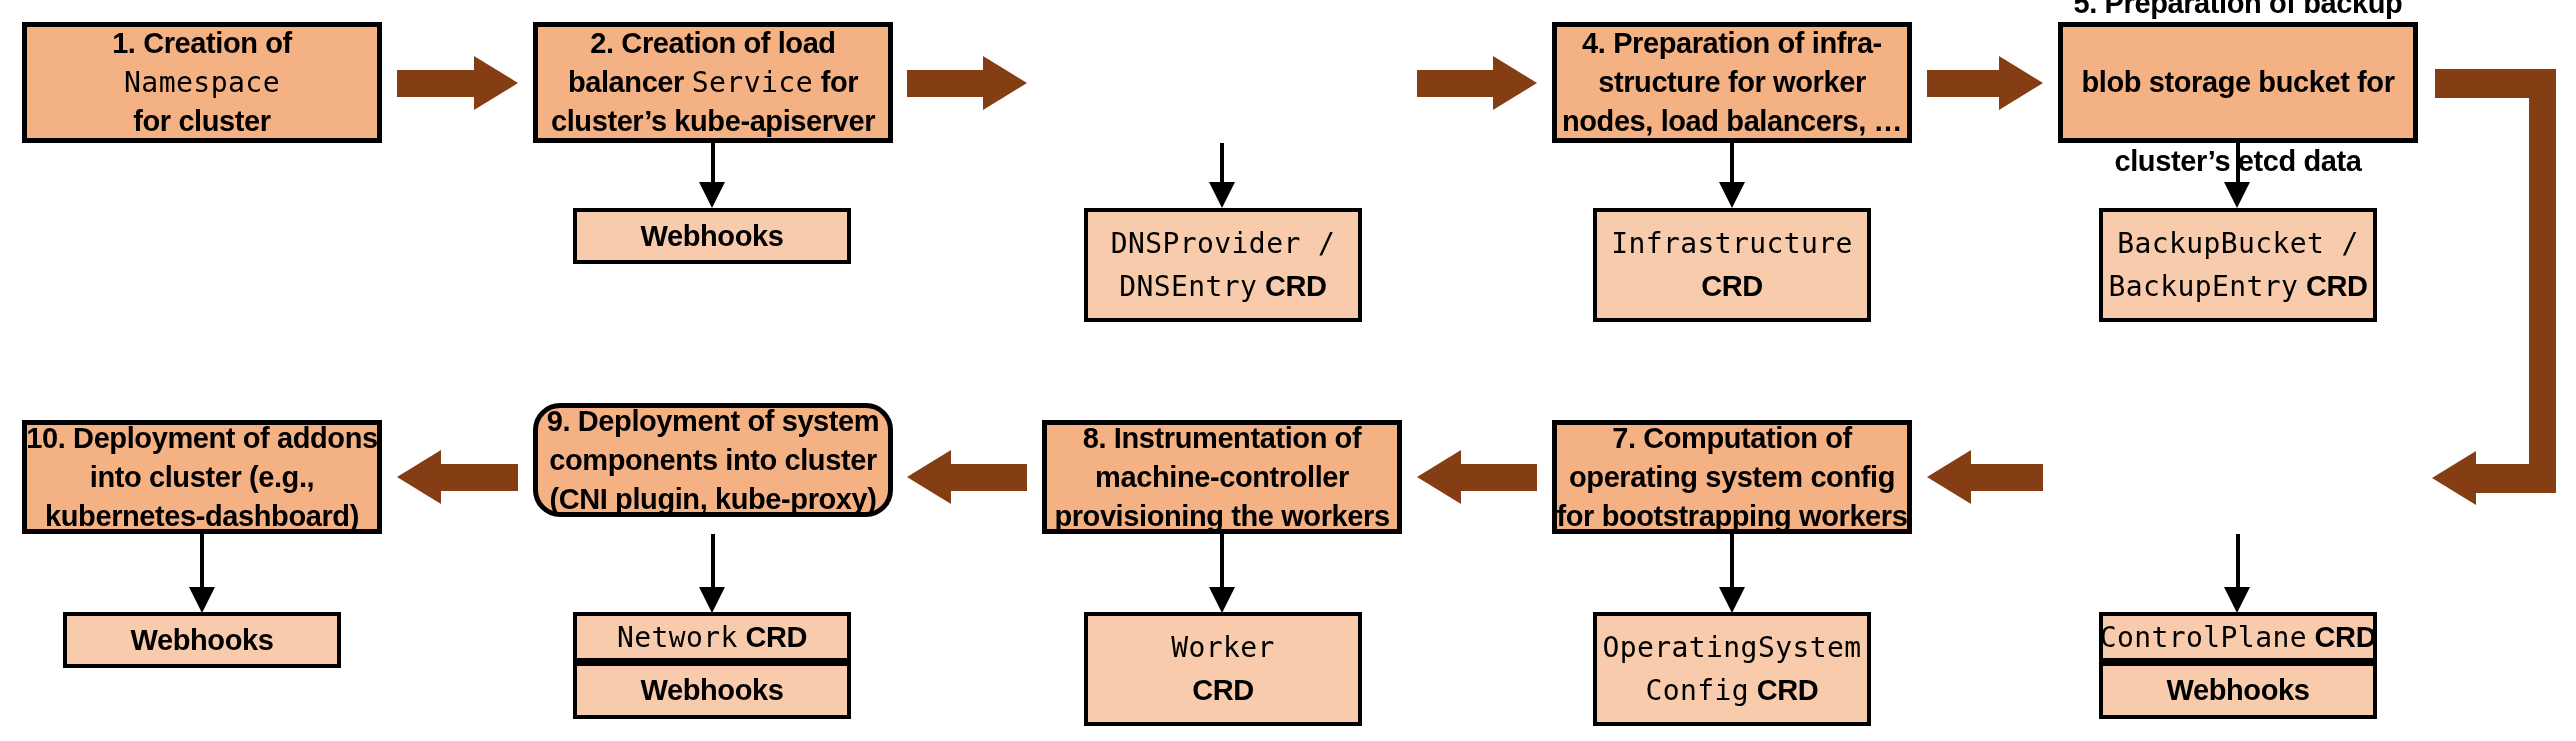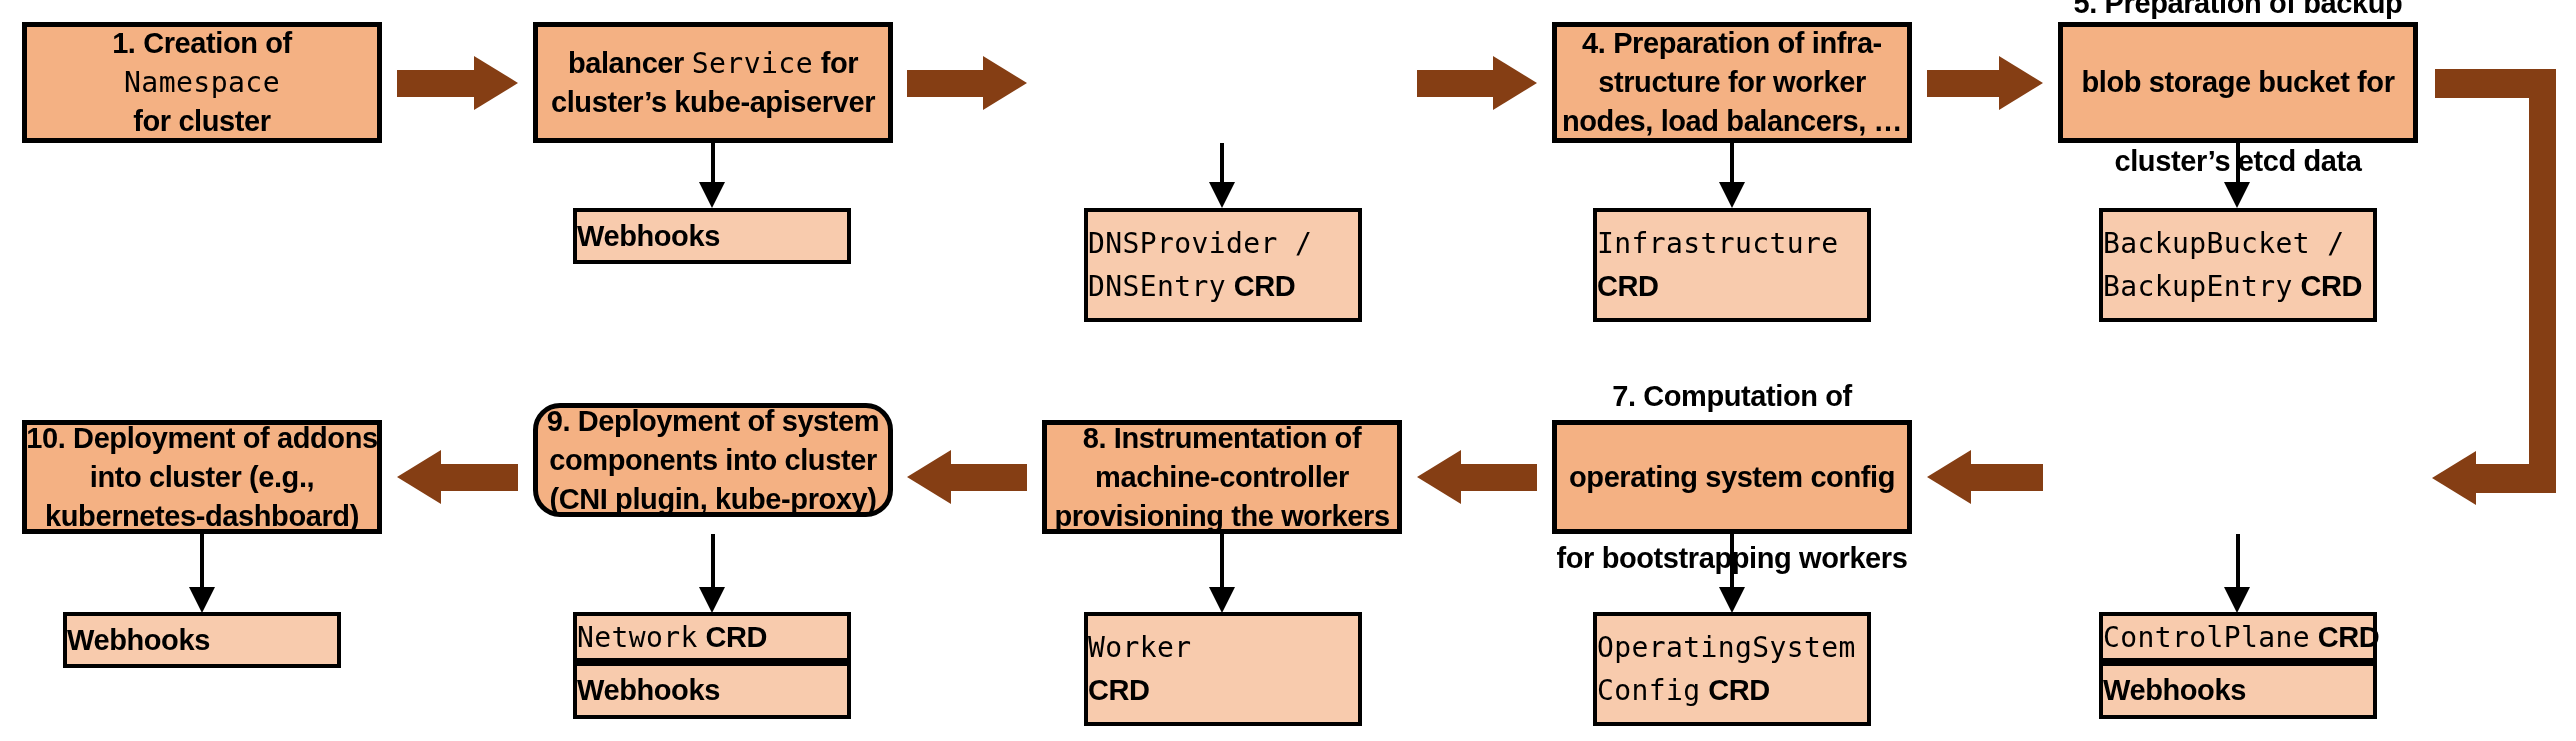--- a/index.html
+++ b/index.html
@@ -38,21 +38,21 @@
     font-weight:400;letter-spacing:0.4px;font-size:0.97em;
   }
   
   .sub{
     position:absolute;
     box-sizing:border-box;
     width:278px;
     background:var(--sub-fill);
     border:4.3px solid var(--border);
     display:flex;flex-direction:column;
-    align-items:flex-start;justify-content:center;
+    align-items:center;justify-content:center;
   }
   .sub .cl{
     font-size:28px;line-height:43px;white-space:nowrap;text-align:center;
   }
   .sub .lbl{font-weight:700;font-family:"Liberation Sans",sans-serif;font-size:29px;letter-spacing:-0.4px;}
   .sub .code{font-size:28px;}
   
   .stem-line{position:absolute;width:3.6px;background:var(--border);}
   .stem-head{
     position:absolute;width:0;height:0;
@@ -81,20 +81,21 @@
     <div class="tl"><span></span><span class="code">Namespace</span><span></span></div>
     <div class="tl"><span>for cluster</span><span class="code"></span><span></span></div>
   </div>
 
   <div class="harrow right" style="left:397px;top:56px;width:121px;">
       <div class="body"></div>
       <div class="head"></div>
     </div>
 
   <div class="node" style="left:533px;top:22px;">
+    <div class="tl"><span>2. Creation of load</span><span class="code"></span><span></span></div>
     <div class="tl"><span>balancer </span><span class="code">Service</span><span> for</span></div>
     <div class="tl"><span>cluster’s kube-apiserver</span><span class="code"></span><span></span></div>
   </div>
   <div class="stem-line" style="left:711px;top:143px;height:41px;"></div>
   <div class="stem-head" style="left:699px;top:182px;"></div>
   <div class="sub" style="left:573px;top:208px;height:56px;">
     <div class="cl"><span class="lbl">Webhooks</span><span class="code"></span><span class="lbl"></span></div>
   </div>
 
   <div class="harrow right" style="left:907px;top:56px;width:120px;">
@@ -155,21 +156,21 @@
   </div>
   <div class="sub" style="left:2099px;top:662px;height:57px;">
     <div class="cl"><span class="lbl">Webhooks</span><span class="code"></span><span class="lbl"></span></div>
   </div>
 
   <div class="harrow left" style="left:1927px;top:450px;width:116px;">
       <div class="body"></div>
       <div class="head"></div>
     </div>
 
-  <div class="node" style="left:1552px;top:420px;height:114px;gap:42px;">
+  <div class="node" style="left:1552px;top:420px;height:114px;">
     <div class="tl"><span>7. Computation of</span><span class="code"></span><span></span></div>
     <div class="tl"><span>operating system config</span><span class="code"></span><span></span></div>
     <div class="tl"><span>for bootstrapping workers</span><span class="code"></span><span></span></div>
   </div>
   <div class="stem-line" style="left:1730px;top:534px;height:56px;"></div>
   <div class="stem-head" style="left:1719px;top:587px;"></div>
   <div class="sub" style="left:1593px;top:612px;height:114px;">
     <div class="cl"><span class="lbl"></span><span class="code">OperatingSystem</span><span class="lbl"></span></div>
     <div class="cl"><span class="lbl"></span><span class="code">Config</span><span class="lbl"> CRD</span></div>
   </div>

